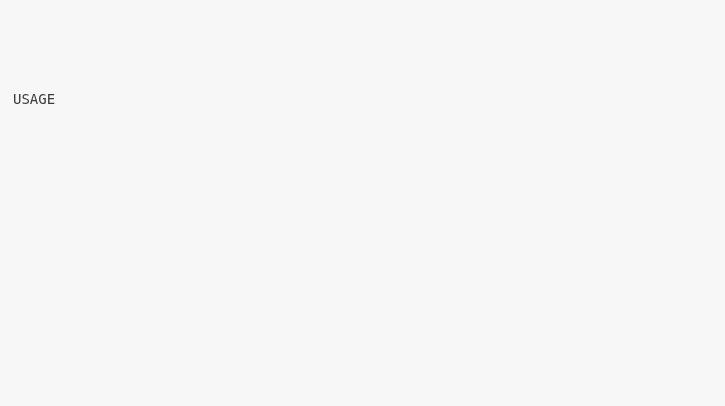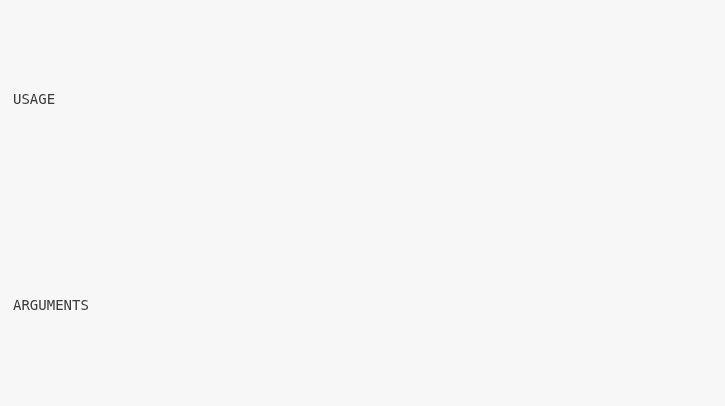--- a/index.html
+++ b/index.html
@@ -43,21 +43,20 @@
 </style>
 </head>
 <body>
 
 <div class="terminal">
 
   <span class="help-line section-heading">USAGE</span>
 
   <span class="help-line blank"> </span>
 
-  <span class="help-line section-heading">ARGUMENTS</span>
   
   
   
   
   
 
   
 
   
   

